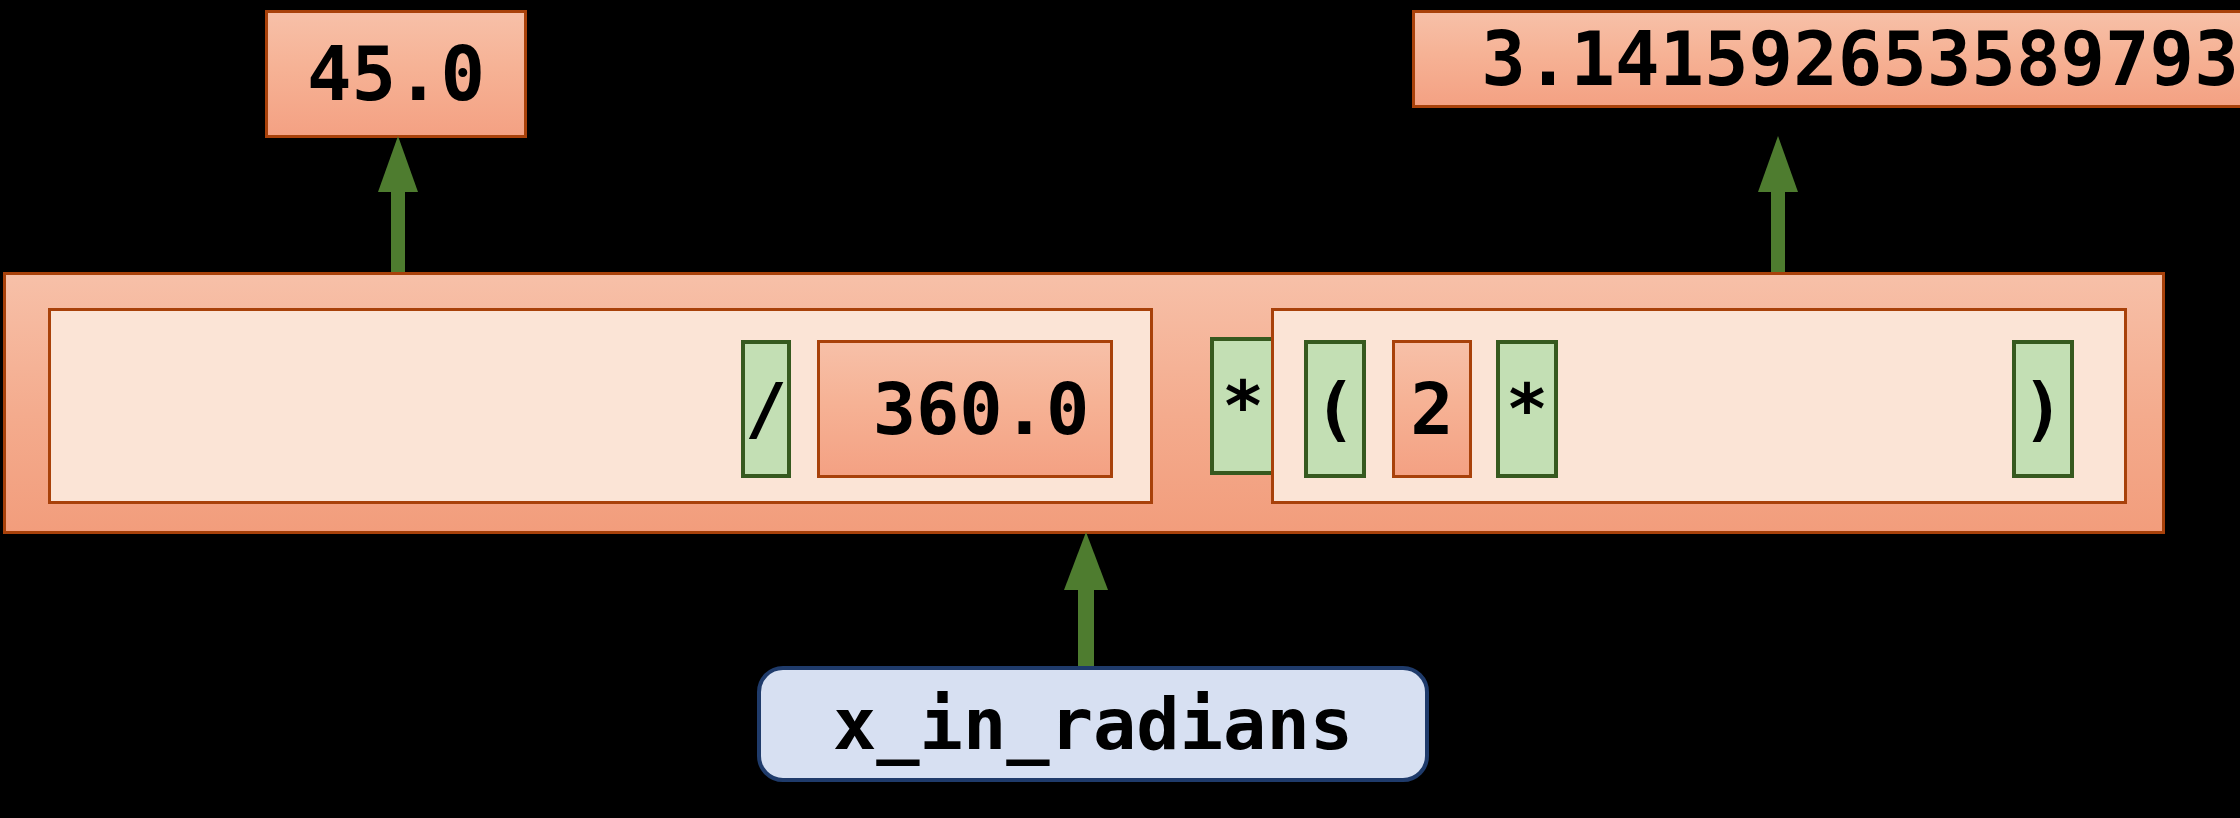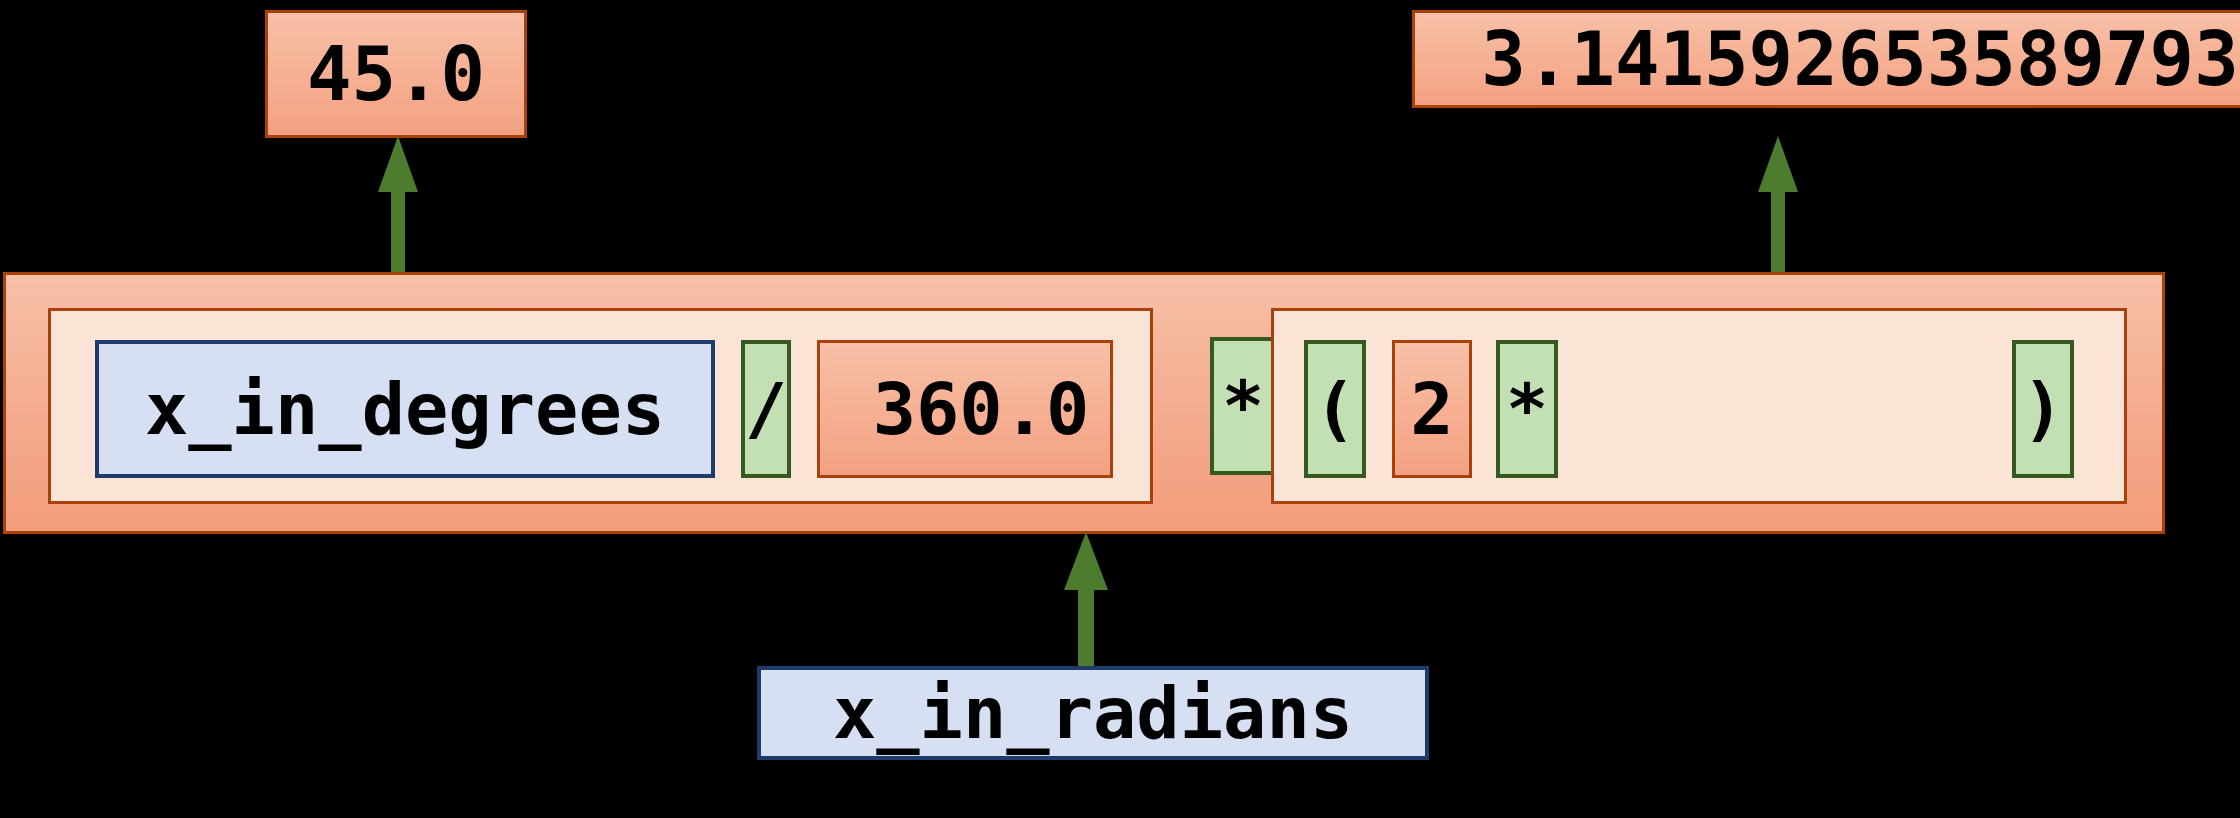--- a/index.html
+++ b/index.html
@@ -99,21 +99,20 @@
 
   <svg class="arrow" style="left:1740px; top:130px; width:80px; height:180px;" viewBox="0 0 80 180">
     <polygon points="38,6 18,62 58,62" fill="#4e7c2f"></polygon>
     <rect x="31" y="56" width="14" height="124" fill="#4e7c2f"></rect>
   </svg>
 
   <div class="group-outer" style="left:3px; top:272px; width:2162px; height:262px;">
 
     <div class="group-inner" style="left:42px; top:33px; width:1105px; height:196px;">
 
-      <div class="node var-box fs-mid" style="left:44px; top:29px; width:620px; height:138px;">x_in_degrees</div>
 
       <div class="node op-box fs-op" style="left:690px; top:29px; width:50px; height:138px;">/</div>
 
       <div class="node value-box fs-mid" style="left:766px; top:29px; width:296px; height:138px;padding-left:32px;">360.0</div>
     </div>
 
     <div class="node op-box fs-op" style="left:1204px; top:62px; width:66px; height:138px;">*</div>
 
     <div class="group-inner" style="left:1265px; top:33px; width:856px; height:196px;">
 
@@ -126,15 +125,15 @@
 
       <div class="node op-box fs-op" style="left:738px; top:29px; width:62px; height:138px;">)</div>
     </div>
   </div>
 
   <svg class="arrow" style="left:1040px; top:528px; width:90px; height:145px;" viewBox="0 0 90 145">
     <polygon points="46,4 24,62 68,62" fill="#4e7c2f"></polygon>
     <rect x="38" y="56" width="16" height="89" fill="#4e7c2f"></rect>
   </svg>
 
-  <div class="node var-box fs-mid" style="left:757px; top:666px; width:672px; height:94px;">x_in_radians</div>
+  <div class="node var-box fs-mid" style="left:757px; top:666px; width:672px; height:116px;border-radius:26px;">x_in_radians</div>
 
 </div>
 
 </body></html>

